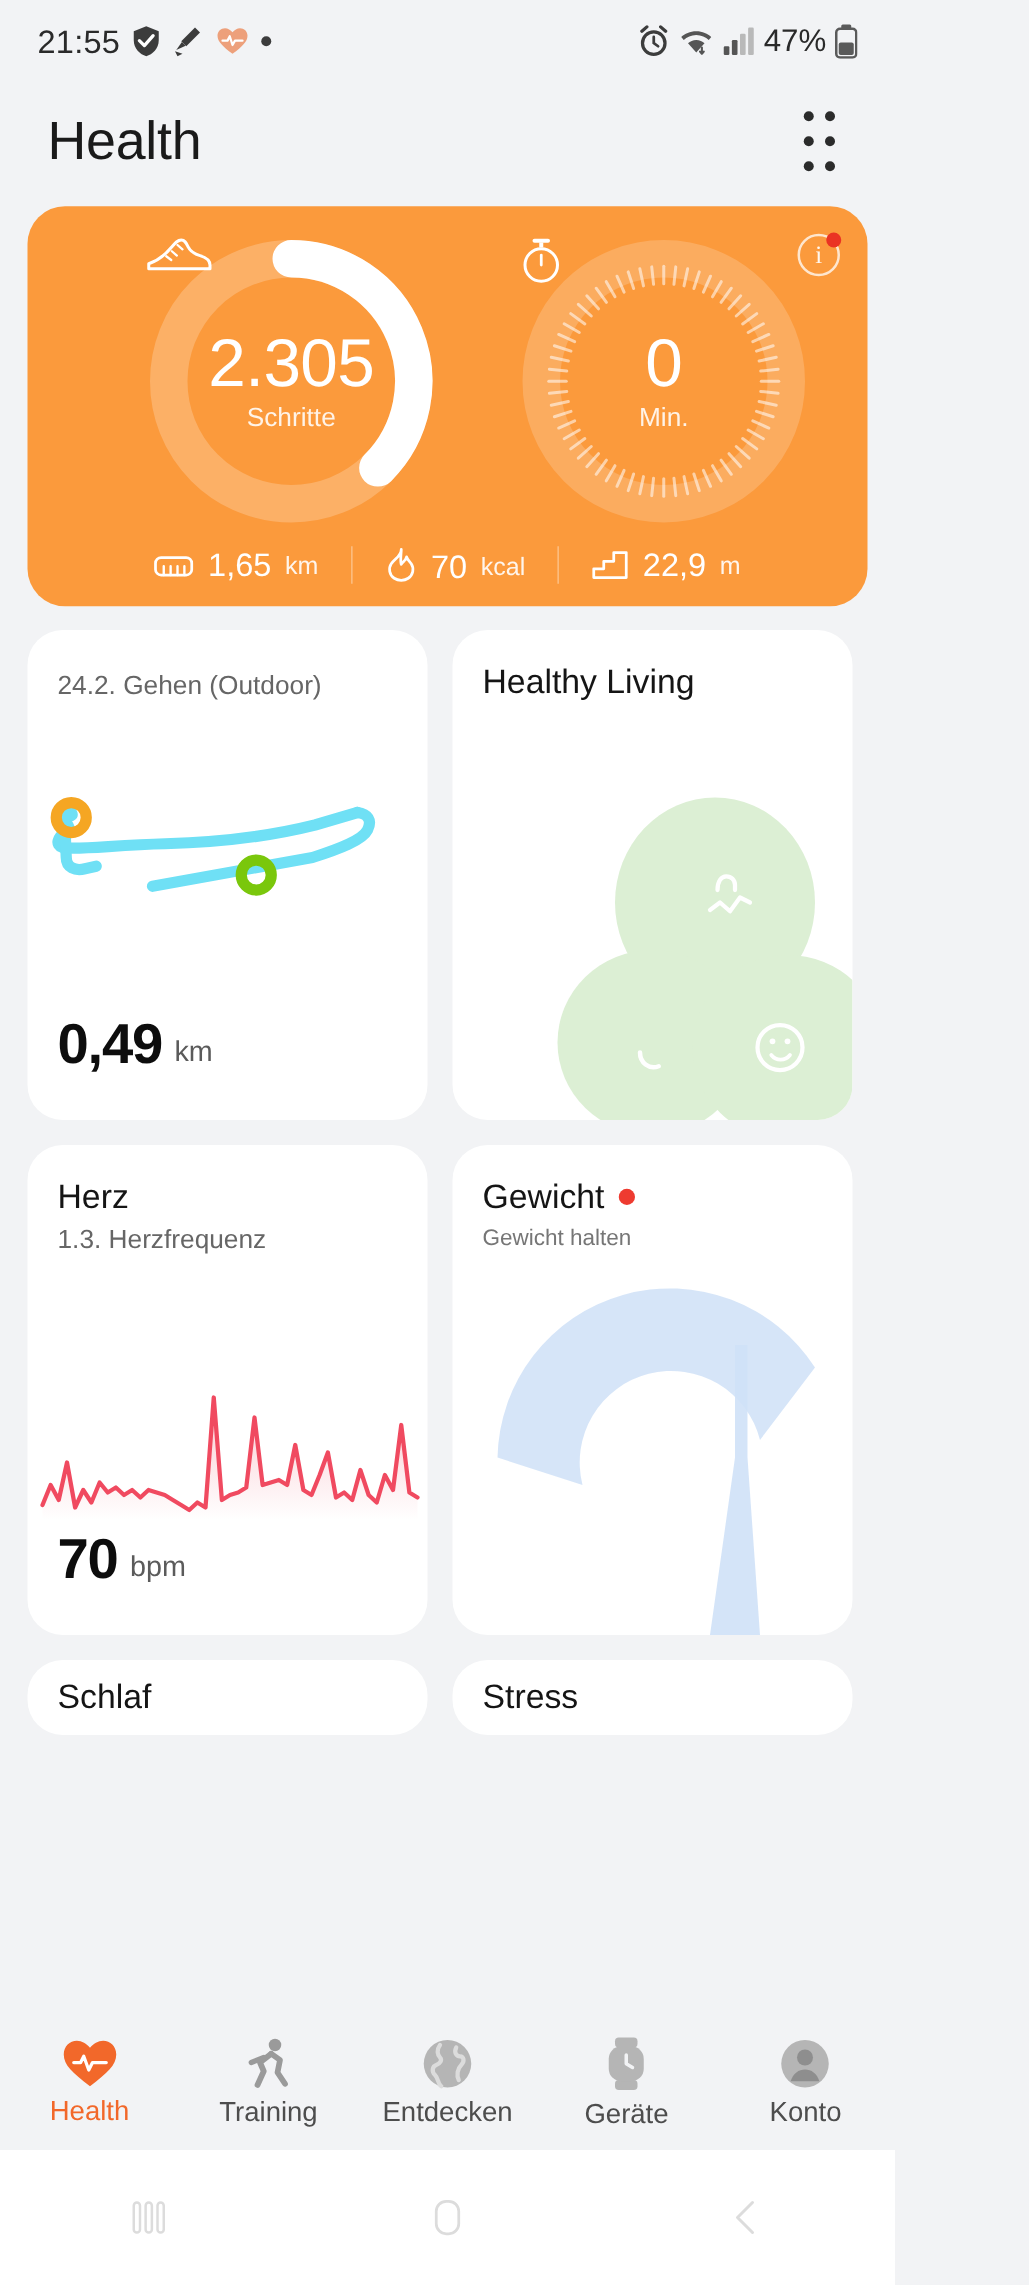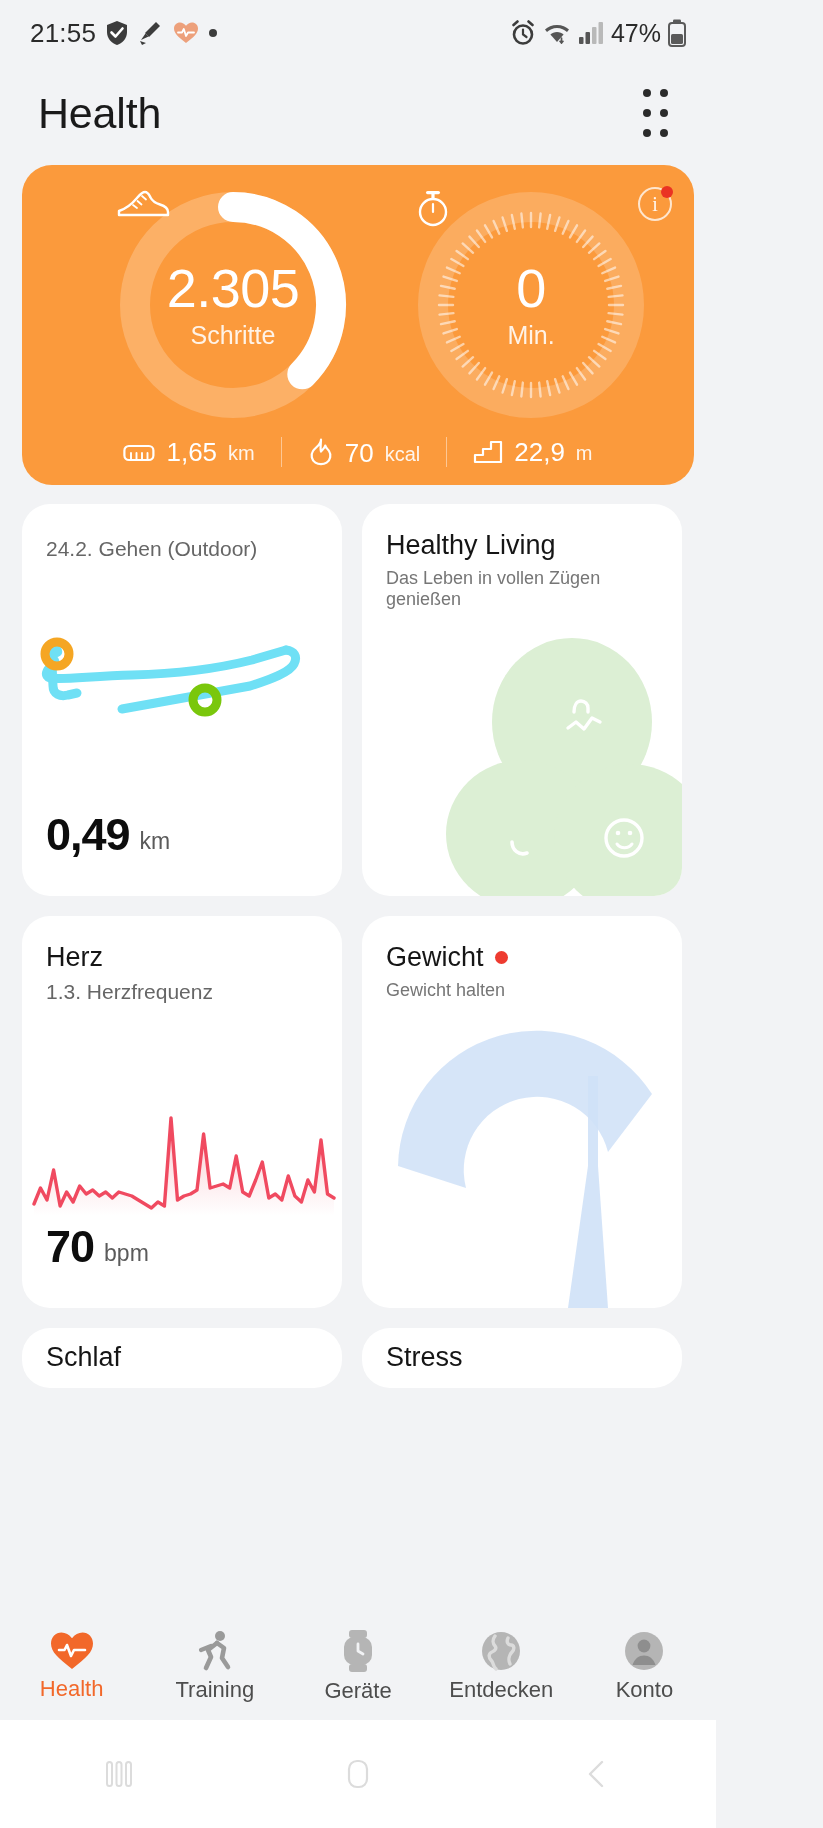--- a/index.html
+++ b/index.html
@@ -59,21 +59,21 @@
   }
   .rings { display:flex; justify-content:center; gap:62px; padding-top:22px;margin-left:48px; }
   .ring { position:relative; width:236px; height:236px; }
   .ring svg { position:absolute; inset:0; }
   .ring-inner {
     position:absolute; inset:0;
     display:flex; flex-direction:column; align-items:center; justify-content:center;
   }
   .ring-icon { margin-bottom:2px; }
   .ring-val { color:#fff; font-size:54px; font-weight:400; line-height:1.05; letter-spacing:-.5px; }
-  .ring-lbl { color:rgba(255,255,255,.88); font-size:25px; margin-top:4px; }
+  .ring-lbl { color:rgba(255,255,255,.88); font-size:21px; margin-top:4px; }
 
   .stats {
     display:flex; align-items:center; justify-content:center;
     gap:0; margin-top:14px;
   }
   .stat { display:flex; align-items:flex-end; gap:11px; padding:0 26px; }
   .stat-num { color:#fff; font-size:26px; line-height:1; }
   .stat-unit { color:rgba(255,255,255,.9); font-size:20px; line-height:1; margin-bottom:2px; }
   .stat-sep { width:1px; height:30px; background:rgba(255,255,255,.45); }
 
@@ -339,21 +339,20 @@
           <span class="foot-num">0,49</span>
           <span class="foot-unit">km</span>
         </div>
       </div>
 
       <div class="tile h-main">
         <div class="tile-head">
           <div class="tile-title-row">
             <span class="tile-title">Healthy Living</span>
           </div>
-          <div class="tile-sub sm">Das Leben in vollen Zügen genießen</div>
         </div>
         <svg class="art" viewBox="0 0 320 392">
           <g fill="#dcefd4">
             <ellipse cx="210" cy="218" rx="80" ry="84"></ellipse>
             <ellipse cx="160" cy="330" rx="76" ry="74"></ellipse>
             <ellipse cx="268" cy="334" rx="76" ry="74"></ellipse>
           </g>
           <path d="M212 208 C212 201 215 197 219 197 C223 197 226 200 226 204 L226 208
                    M206 224 L214 218 L222 225 L230 214 L238 218" stroke="#fff" stroke-width="3.4" fill="none" stroke-linecap="round" stroke-linejoin="round"></path>
           <path d="M150 338 C150 346 157 352 165 349" stroke="#fff" stroke-width="3.6" fill="none" stroke-linecap="round"></path>
@@ -436,36 +435,36 @@
       <svg width="40" height="42" viewBox="0 0 40 42">
         <circle cx="25" cy="6" r="5" fill="#9a9a9a"></circle>
         <path d="M22 13 L13 20 L16 27 L11 38" stroke="#9a9a9a" stroke-width="4.6" fill="none" stroke-linecap="round" stroke-linejoin="round"></path>
         <path d="M22 13 L29 18 L27 28 L33 37" stroke="#9a9a9a" stroke-width="4.6" fill="none" stroke-linecap="round" stroke-linejoin="round"></path>
         <path d="M16 16 L6 20" stroke="#9a9a9a" stroke-width="4.2" fill="none" stroke-linecap="round"></path>
       </svg>
       <span class="nav-lbl">Training</span>
     </div>
 
     <div class="navitem">
+      <svg width="42" height="42" viewBox="0 0 42 42">
+        <circle cx="21" cy="21" r="19" fill="#b5b5b5"></circle>
+        <path d="M15 6 C12 10 13 14 15 16 C17 18 15 21 12 22 C9 23 8 27 11 30 C14 33 13 37 16 39
+                 M28 8 C26 12 28 15 31 15 C34 15 35 19 32 22 C29 25 28 30 30 34" stroke="#dcdcdc" stroke-width="3.4" fill="none" stroke-linecap="round" stroke-linejoin="round"></path>
+      </svg>
+      <span class="nav-lbl">Entdecken</span>
+    </div>
+
+    <div class="navitem">
       <svg width="40" height="44" viewBox="0 0 40 44">
         <rect x="11" y="1" width="18" height="8" rx="3" fill="#b5b5b5"></rect>
         <rect x="11" y="35" width="18" height="8" rx="3" fill="#b5b5b5"></rect>
         <rect x="6" y="8" width="28" height="28" rx="10" fill="#b5b5b5"></rect>
         <path d="M20 15 V22 L25 25" stroke="#f2f3f5" stroke-width="2.8" fill="none" stroke-linecap="round" stroke-linejoin="round"></path>
       </svg>
       <span class="nav-lbl">Geräte</span>
-    </div>
-
-    <div class="navitem">
-      <svg width="42" height="42" viewBox="0 0 42 42">
-        <circle cx="21" cy="21" r="19" fill="#b5b5b5"></circle>
-        <path d="M15 6 C12 10 13 14 15 16 C17 18 15 21 12 22 C9 23 8 27 11 30 C14 33 13 37 16 39
-                 M28 8 C26 12 28 15 31 15 C34 15 35 19 32 22 C29 25 28 30 30 34" stroke="#dcdcdc" stroke-width="3.4" fill="none" stroke-linecap="round" stroke-linejoin="round"></path>
-      </svg>
-      <span class="nav-lbl">Entdecken</span>
     </div>
 
     <div class="navitem">
       <svg width="42" height="42" viewBox="0 0 42 42">
         <circle cx="21" cy="21" r="19" fill="#b5b5b5"></circle>
         <circle cx="21" cy="16" r="6.4" fill="#8e8e8e"></circle>
         <path d="M9.5 35 C11.5 28.5 16 25.5 21 25.5 C26 25.5 30.5 28.5 32.5 35 Z" fill="#8e8e8e"></path>
       </svg>
       <span class="nav-lbl">Konto</span>
     </div>

